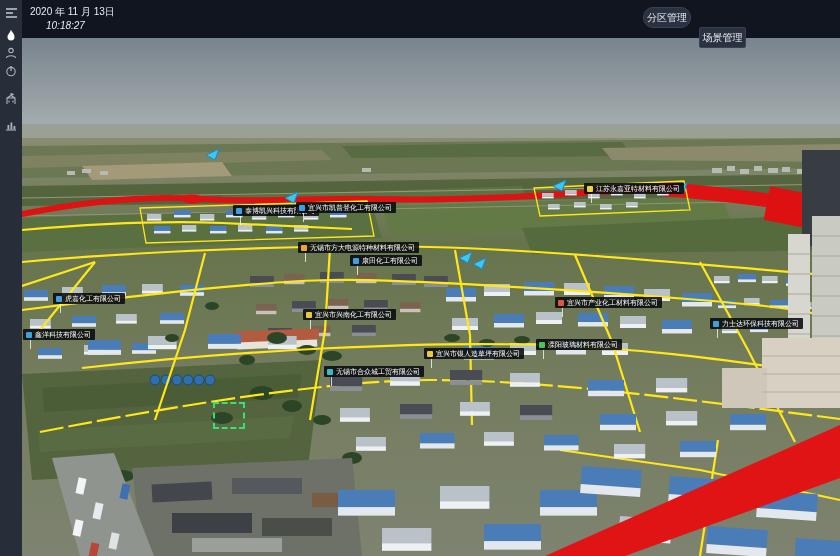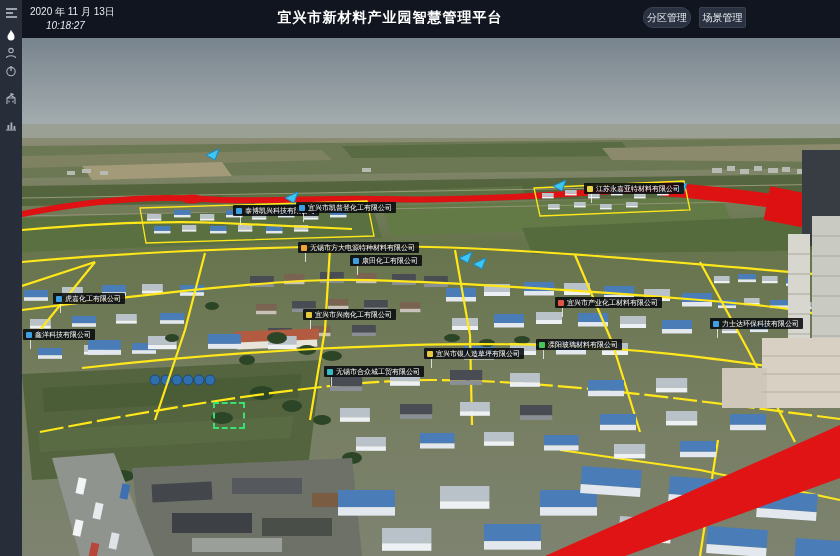--- a/index.html
+++ b/index.html
@@ -9,21 +9,21 @@
 
   
   .header{position:absolute;left:0;top:0;right:0;height:38px;background:#10151f;z-index:30;padding-left:19px;}
   .hdate{position:absolute;left:30px;top:5px;color:#e8ebf0;font-size:10px;white-space:nowrap;}
   .htime{position:absolute;left:46px;top:20px;color:#e8ebf0;font-size:10px;font-style:italic;}
   .htitle{position:absolute;left:180px;right:240px;top:9px;text-align:center;color:#ffffff;
           font-size:14px;font-weight:bold;letter-spacing:1px;white-space:nowrap;}
   .hbtn{position:absolute;top:7px;height:19px;background:#2a3140;color:#e9edf3;font-size:10px;
         line-height:19px;text-align:center;border-radius:2px;border:1px solid #3a4150;cursor:pointer;}
   .hbtn.b1{left:643px;width:46px;border-radius:10px;}
-  .hbtn.b2{left:699px;width:45px;}
+  .hbtn.b2{left:699px;width:45px;margin-top:20px;}
   .hdrop{position:absolute;left:757px;top:3px;width:80px;background:#222936;border:1px solid #3a4150;
          border-radius:2px;color:#e6e9ff;font-size:9px;text-align:center;cursor:pointer;}
   .hdrop .lab{padding:3px 0 2px 0;border-bottom:1px solid #5a6480;}
   .hdrop .chev{height:12px;color:#9aa4ba;font-size:9px;line-height:10px;}
 
   
   .sidebar{position:absolute;left:0;top:0;width:22px;height:556px;background:#272e3a;z-index:40;}
   .sbi{position:absolute;left:0;width:22px;height:18px;display:flex;align-items:center;justify-content:center;cursor:pointer;}
   .sbi svg{display:block;}
 
@@ -408,21 +408,20 @@
       <span>力士达环保科技有限公司</span>
     </div>
   <div class="mlabel" style="left:324px;top:366px;">
       <span class="dot" style="background:#39b8c8"></span>
       <span>无锡市合众城工贸有限公司</span>
     </div>
 
   <div class="header">
     <div class="hdate">2020 年 11 月 13日</div>
     <div class="htime">10:18:27</div>
-    <div class="htitle">宜兴市新材料产业园智慧管理平台</div>
     <div class="hbtn b1">分区管理</div>
     <div class="hbtn b2">场景管理</div>
   </div>
 
   <div class="sidebar">
     <div class="sbi" style="top:4px;">
       <svg width="13" height="12">
         <path d="M1,2 H12 M1,6 H8 M1,10 H12" stroke="#c6ccd6" stroke-width="1.4"></path>
       </svg>
     </div>

